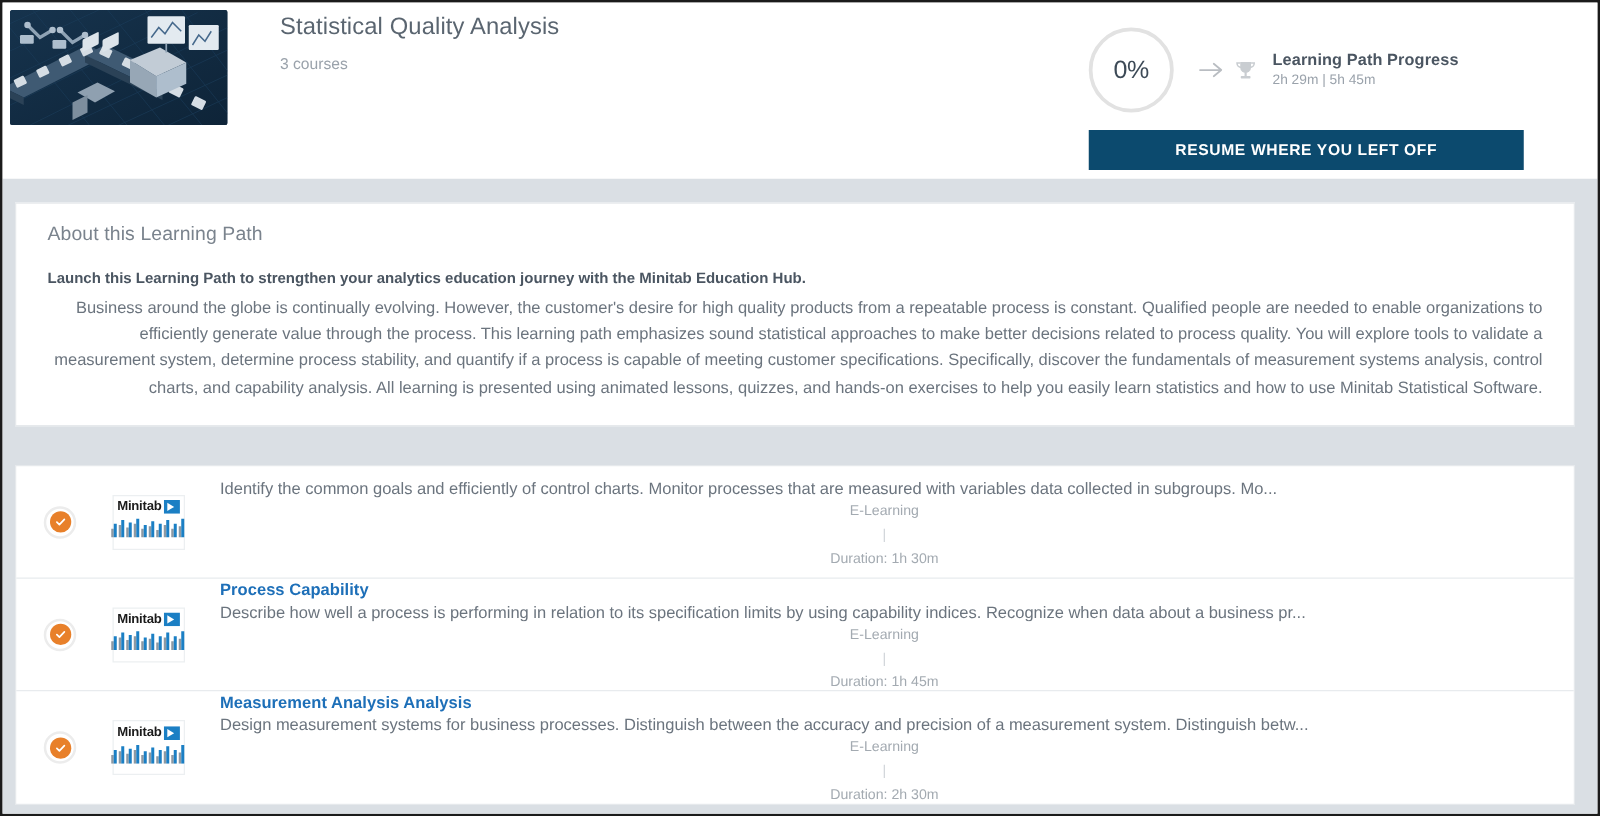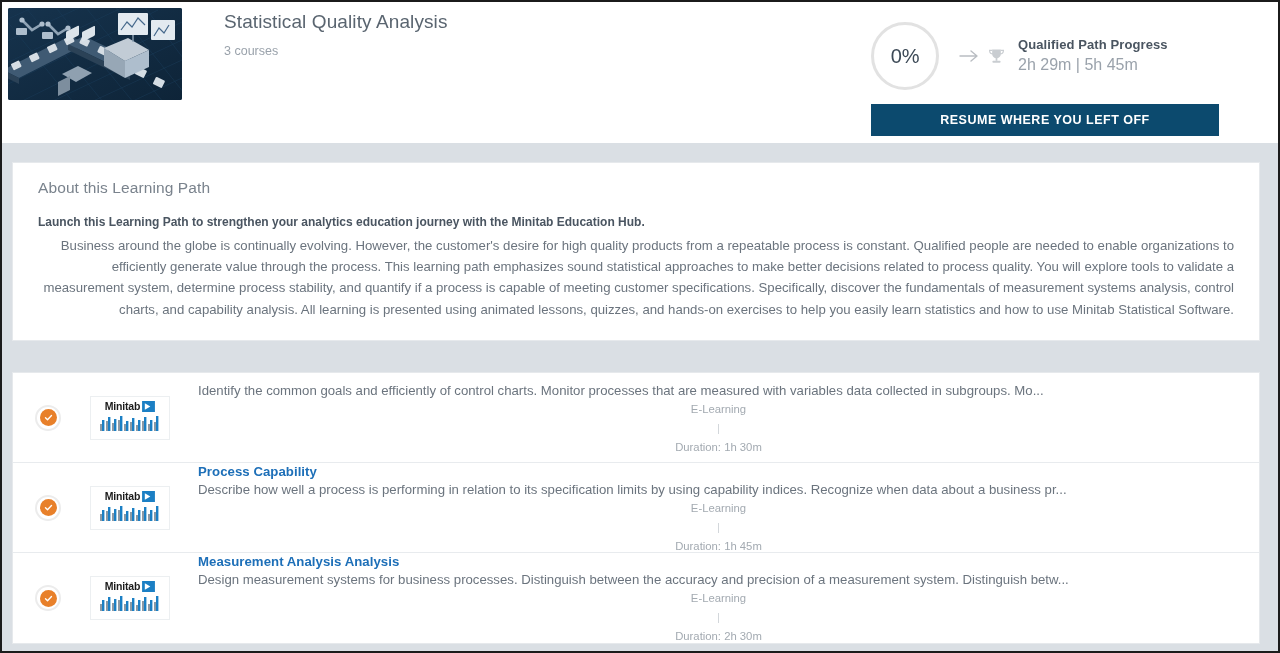--- a/index.html
+++ b/index.html
@@ -103,21 +103,21 @@
     flex: 0 0 auto;
   }
   .progress-text { line-height: 1.25; }
   .progress-label {
     font-size: 13px;
     font-weight: bold;
     color: #4a5561;
     letter-spacing: 0.1px;
   }
   .progress-time {
-    font-size: 16px;
+    font-size: 11px;
     color: #9aa2ab;
     margin-top: 2px;
   }
 
   .resume-btn {
     position: absolute;
     left: 869px;
     top: 102px;
     width: 348px;
     height: 32px;
@@ -213,21 +213,21 @@
     width: 17px;
     height: 17px;
     border-radius: 50%;
     background: #e8802a;
     display: flex;
     align-items: center;
     justify-content: center;
   }
 
   .course-thumb {
-    width: 80px;
+    width: 58px;
     height: 44px;
     flex: 0 0 auto;
     margin-right: 28px;
     background: #ffffff;
     border: 1px solid #eceff1;
     box-sizing: border-box;
     display: flex;
     flex-direction: column;
     align-items: center;
     justify-content: center;
@@ -379,21 +379,21 @@
       <span class="trophy-icon">
         <svg width="19" height="19" viewBox="0 0 22 22">
           <path d="M6 3 h10 v5 a5 5 0 0 1 -10 0 z" fill="currentColor"></path>
           <path d="M6 4 H3 a4 4 0 0 0 4 4" stroke="currentColor" stroke-width="1.4" fill="none"></path>
           <path d="M16 4 H19 a4 4 0 0 1 -4 4" stroke="currentColor" stroke-width="1.4" fill="none"></path>
           <rect x="10" y="12" width="2" height="4" fill="currentColor"></rect>
           <rect x="6.5" y="16" width="9" height="2.2" rx="0.6" fill="currentColor"></rect>
         </svg>
       </span>
       <div class="progress-text">
-        <div class="progress-label">Qualified Path Progress</div>
+        <div class="progress-label">Learning Path Progress</div>
         <div class="progress-time">2h 29m | 5h 45m</div>
       </div>
     </div>
 
     <button class="resume-btn">RESUME WHERE YOU LEFT OFF</button>
   </div>
 
   <div class="body-area">
 
     <div class="card about-card">

